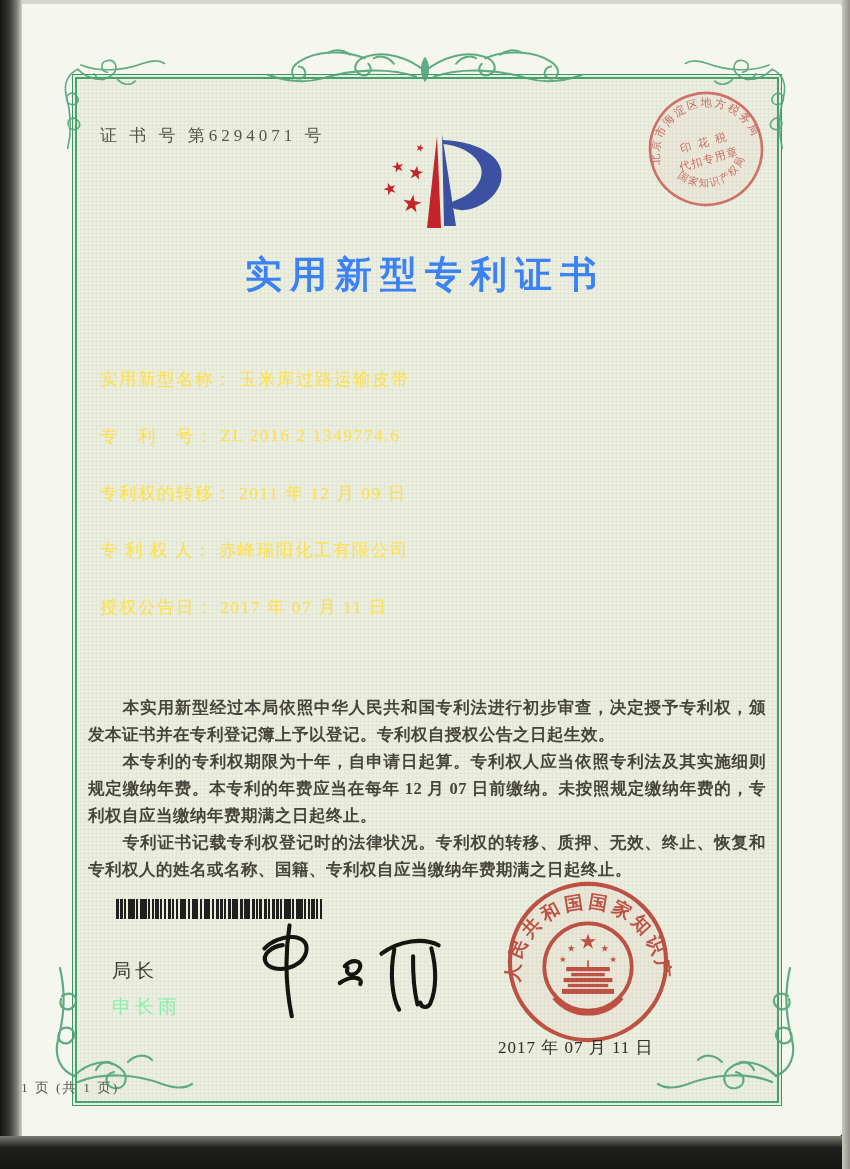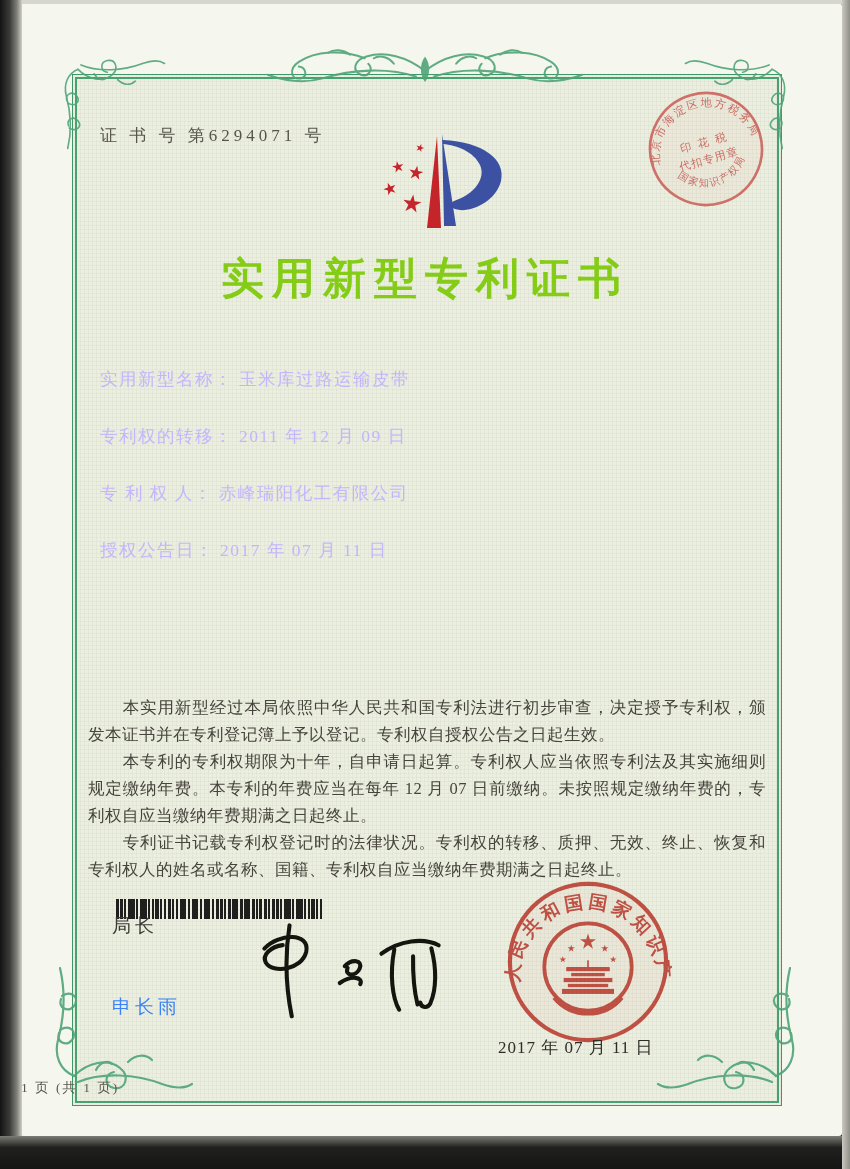--- a/index.html
+++ b/index.html
@@ -30,39 +30,39 @@
   .orn { position:absolute; pointer-events:none; opacity:.9; }
   .orn path { stroke:#4fa477; stroke-width:2.2; fill:none; stroke-linecap:round; }
 
   .cert-no { position:absolute; left:100px; top:124px; font-size:17px; letter-spacing:4px; color:#57554b; }
 
   .logo  { position:absolute; left:352px; top:134px; width:176px; height:116px; }
   .stamp { position:absolute; left:645px; top:88px; width:122px; height:122px;
            transform:rotate(-16deg); opacity:.88; }
 
   .title { position:absolute; left:125px; top:250px; width:600px; text-align:center;
-           font-size:43px; font-weight:700; letter-spacing:8px; color:#84cc16; }
+           font-size:37px; font-weight:700; letter-spacing:8px; color:#3b82f6; }
 
   .fields { position:absolute; left:100px; top:350px; }
   .field-row { height:57px; display:flex; align-items:center;
-               font-size:17.5px; letter-spacing:1.5px; color:#c4b5fd; }
+               font-size:17.5px; letter-spacing:1.5px; color:#fde047; }
   .field-row .val { margin-left:6px; }
 
   .paras { position:absolute; left:88px; top:694px; width:678px;
            font-size:16.5px; line-height:27px; color:#46443c; text-align:justify; }
-  .paras p { text-indent:2.1em; letter-spacing:0.5px; }
+  .paras p { text-indent:2.1em; letter-spacing:0.5px;font-weight:bold; }
 
   .barcode { position:absolute; left:116px; top:899px; width:206px; height:20px;
              background-image:
                repeating-linear-gradient(90deg,#1f1f1d 0 2px,transparent 2px 4px),
                repeating-linear-gradient(90deg,#1f1f1d 0 1px,transparent 1px 6px),
                repeating-linear-gradient(90deg,#1f1f1d 0 3px,transparent 3px 13px); }
 
-  .director-label { position:absolute; left:112px; top:913px;  font-size:19px; letter-spacing:4px; color:#3a3933; }
-  .director-name  { position:absolute; left:112px; top:994px;  font-size:19px; letter-spacing:4px; color:#3b82f6; }
+  .director-label { position:absolute; left:112px; top:958px;  font-size:19px; letter-spacing:4px; color:#3a3933; }
+  .director-name  { position:absolute; left:112px; top:994px;  font-size:19px; letter-spacing:4px; color:#86efac; }
 
   .signature { position:absolute; left:238px; top:918px; width:210px; height:102px; transform:rotate(-2deg); }
   .signature path { stroke:#15150f; stroke-width:4.4; fill:none; stroke-linecap:round; }
 
   .seal { position:absolute; left:504px; top:878px; width:168px; height:168px;
           mix-blend-mode:multiply; opacity:.93; }
   .seal-date { position:absolute; left:498px; top:1036px; font-size:17px; letter-spacing:1px; color:#2f2d28; }
 
   .footer { position:absolute; left:0; top:1079px; width:850px; text-align:left;
             font-size:13.5px; letter-spacing:2px; color:#5a584e; }
@@ -142,20 +142,24 @@
     <text x="60" y="57" text-anchor="middle" font-size="11" letter-spacing="2" fill="#c45b53">印 花 税</text>
     <text x="60" y="74" text-anchor="middle" font-size="11" letter-spacing="1" fill="#c45b53">代扣专用章</text>
   </svg>
 
   <div class="title">实用新型专利证书</div>
 
   <div class="fields">
     <div class="field-row">
       <span>实用新型名称：</span>
       <span class="val">玉米库过路运输皮带</span>
+    </div>
+    <div class="field-row">
+      <span>专　利　号：</span>
+      <span class="val">ZL 2016 2 1349774.6</span>
     </div>
     <div class="field-row">
       <span>专利权的转移：</span>
       <span class="val">2011 年 12 月 09 日</span>
     </div>
     <div class="field-row">
       <span>专 利 权 人：</span>
       <span class="val">赤峰瑞阳化工有限公司</span>
     </div>
     <div class="field-row">

